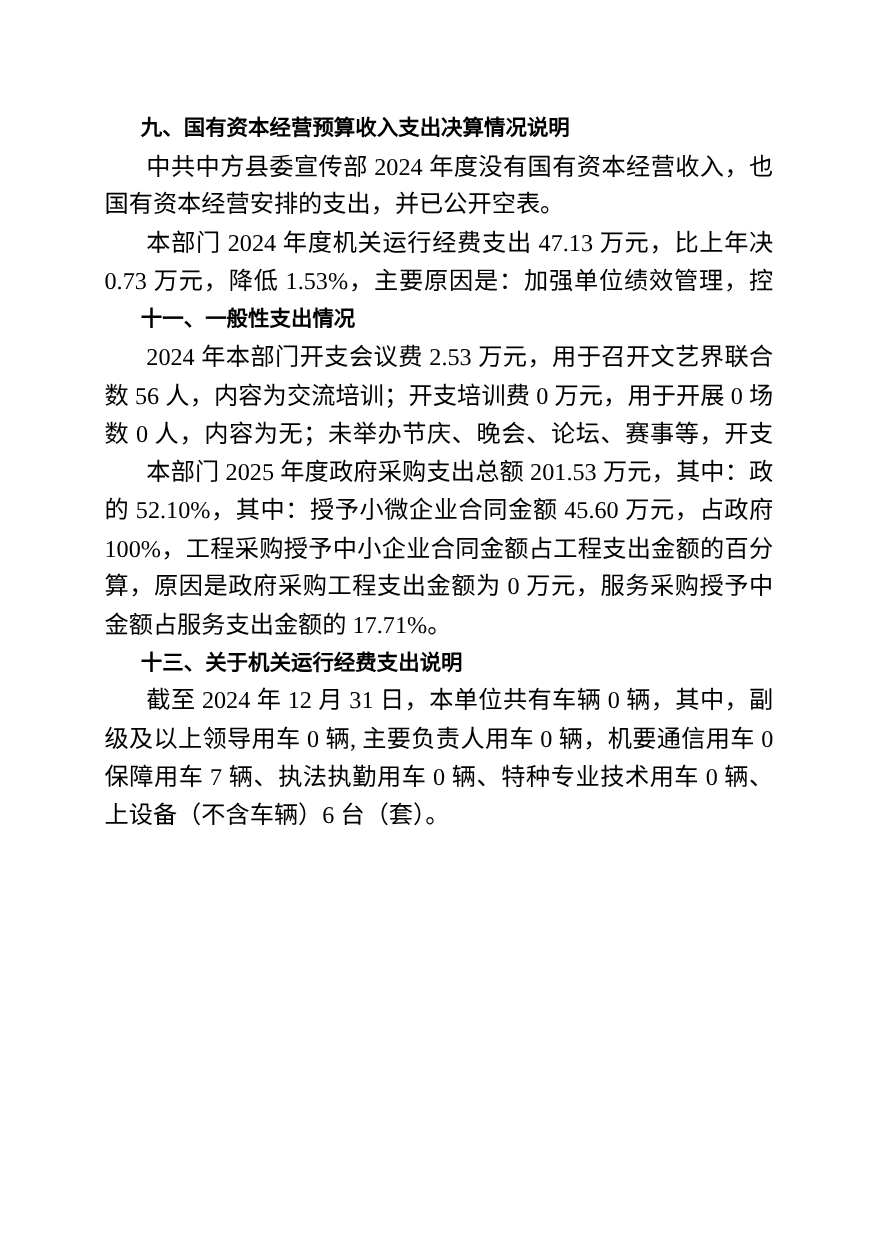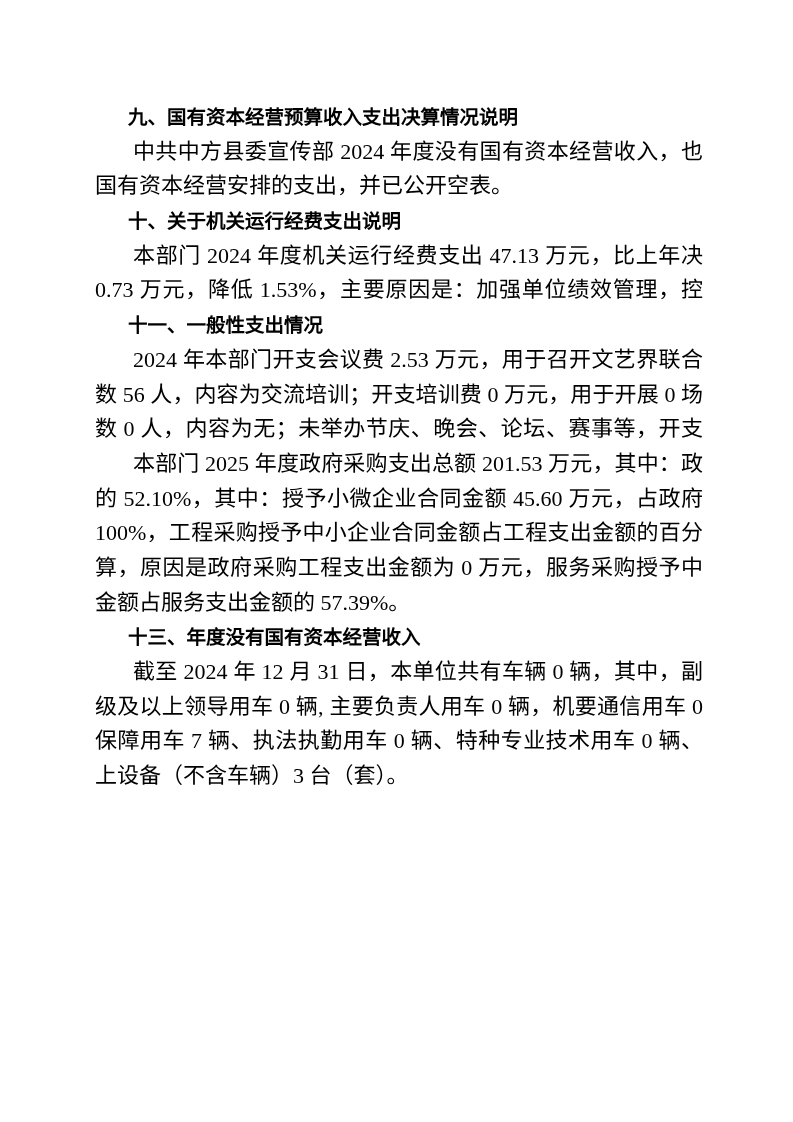--- a/index.html
+++ b/index.html
@@ -55,39 +55,38 @@
 </head>
 <body>
 
 <div class="page">
   <div class="doc-body">
       <div class="heading">九、国有资本经营预算收入支出决算情况说明</div>
       <div class="para">
         <div class="line indent">中共中方县委宣传部 2024 年度没有国有资本经营收入，也没有使用</div>
         <div class="line para-end">国有资本经营安排的支出，并已公开空表。</div>
       </div>
-      <div class="heading">十、关于机关运行经费支出说明</div>
       <div class="para">
         <div class="line indent">本部门 2024 年度机关运行经费支出 47.13 万元，比上年决算数减少</div>
         <div class="line para-end">0.73 万元，降低 1.53%，主要原因是：加强单位绩效管理，控制办公费。</div>
       </div>
       <div class="heading">十一、一般性支出情况</div>
       <div class="para">
         <div class="line indent">2024 年本部门开支会议费 2.53 万元，用于召开文艺界联合会议，人</div>
         <div class="line">数 56 人，内容为交流培训；开支培训费 0 万元，用于开展 0 场培训，人</div>
         <div class="line para-end">数 0 人，内容为无；未举办节庆、晚会、论坛、赛事等，开支 5 万元。</div>
       </div>
       <div class="para">
         <div class="line indent">本部门 2025 年度政府采购支出总额 201.53 万元，其中：政府采购货</div>
         <div class="line">的 52.10%，其中：授予小微企业合同金额 45.60 万元，占政府采购支出</div>
         <div class="line">100%，工程采购授予中小企业合同金额占工程支出金额的百分比无法计</div>
         <div class="line">算，原因是政府采购工程支出金额为 0 万元，服务采购授予中小企业合同</div>
-        <div class="line para-end">金额占服务支出金额的 57.39%。</div>
+        <div class="line para-end">金额占服务支出金额的 17.71%。</div>
       </div>
-      <div class="heading">十三、年度没有国有资本经营收入</div>
+      <div class="heading">十三、关于机关运行经费支出说明</div>
       <div class="para">
         <div class="line indent">截至 2024 年 12 月 31 日，本单位共有车辆 0 辆，其中，副部（省）</div>
         <div class="line">级及以上领导用车 0 辆, 主要负责人用车 0 辆，机要通信用车 0 辆、应急</div>
         <div class="line">保障用车 7 辆、执法执勤用车 0 辆、特种专业技术用车 0 辆、离退休干部</div>
-        <div class="line para-end">上设备（不含车辆）3 台（套）。</div>
+        <div class="line para-end">上设备（不含车辆）6 台（套）。</div>
       </div>
     </div>
 </div>
 
 </body></html>

